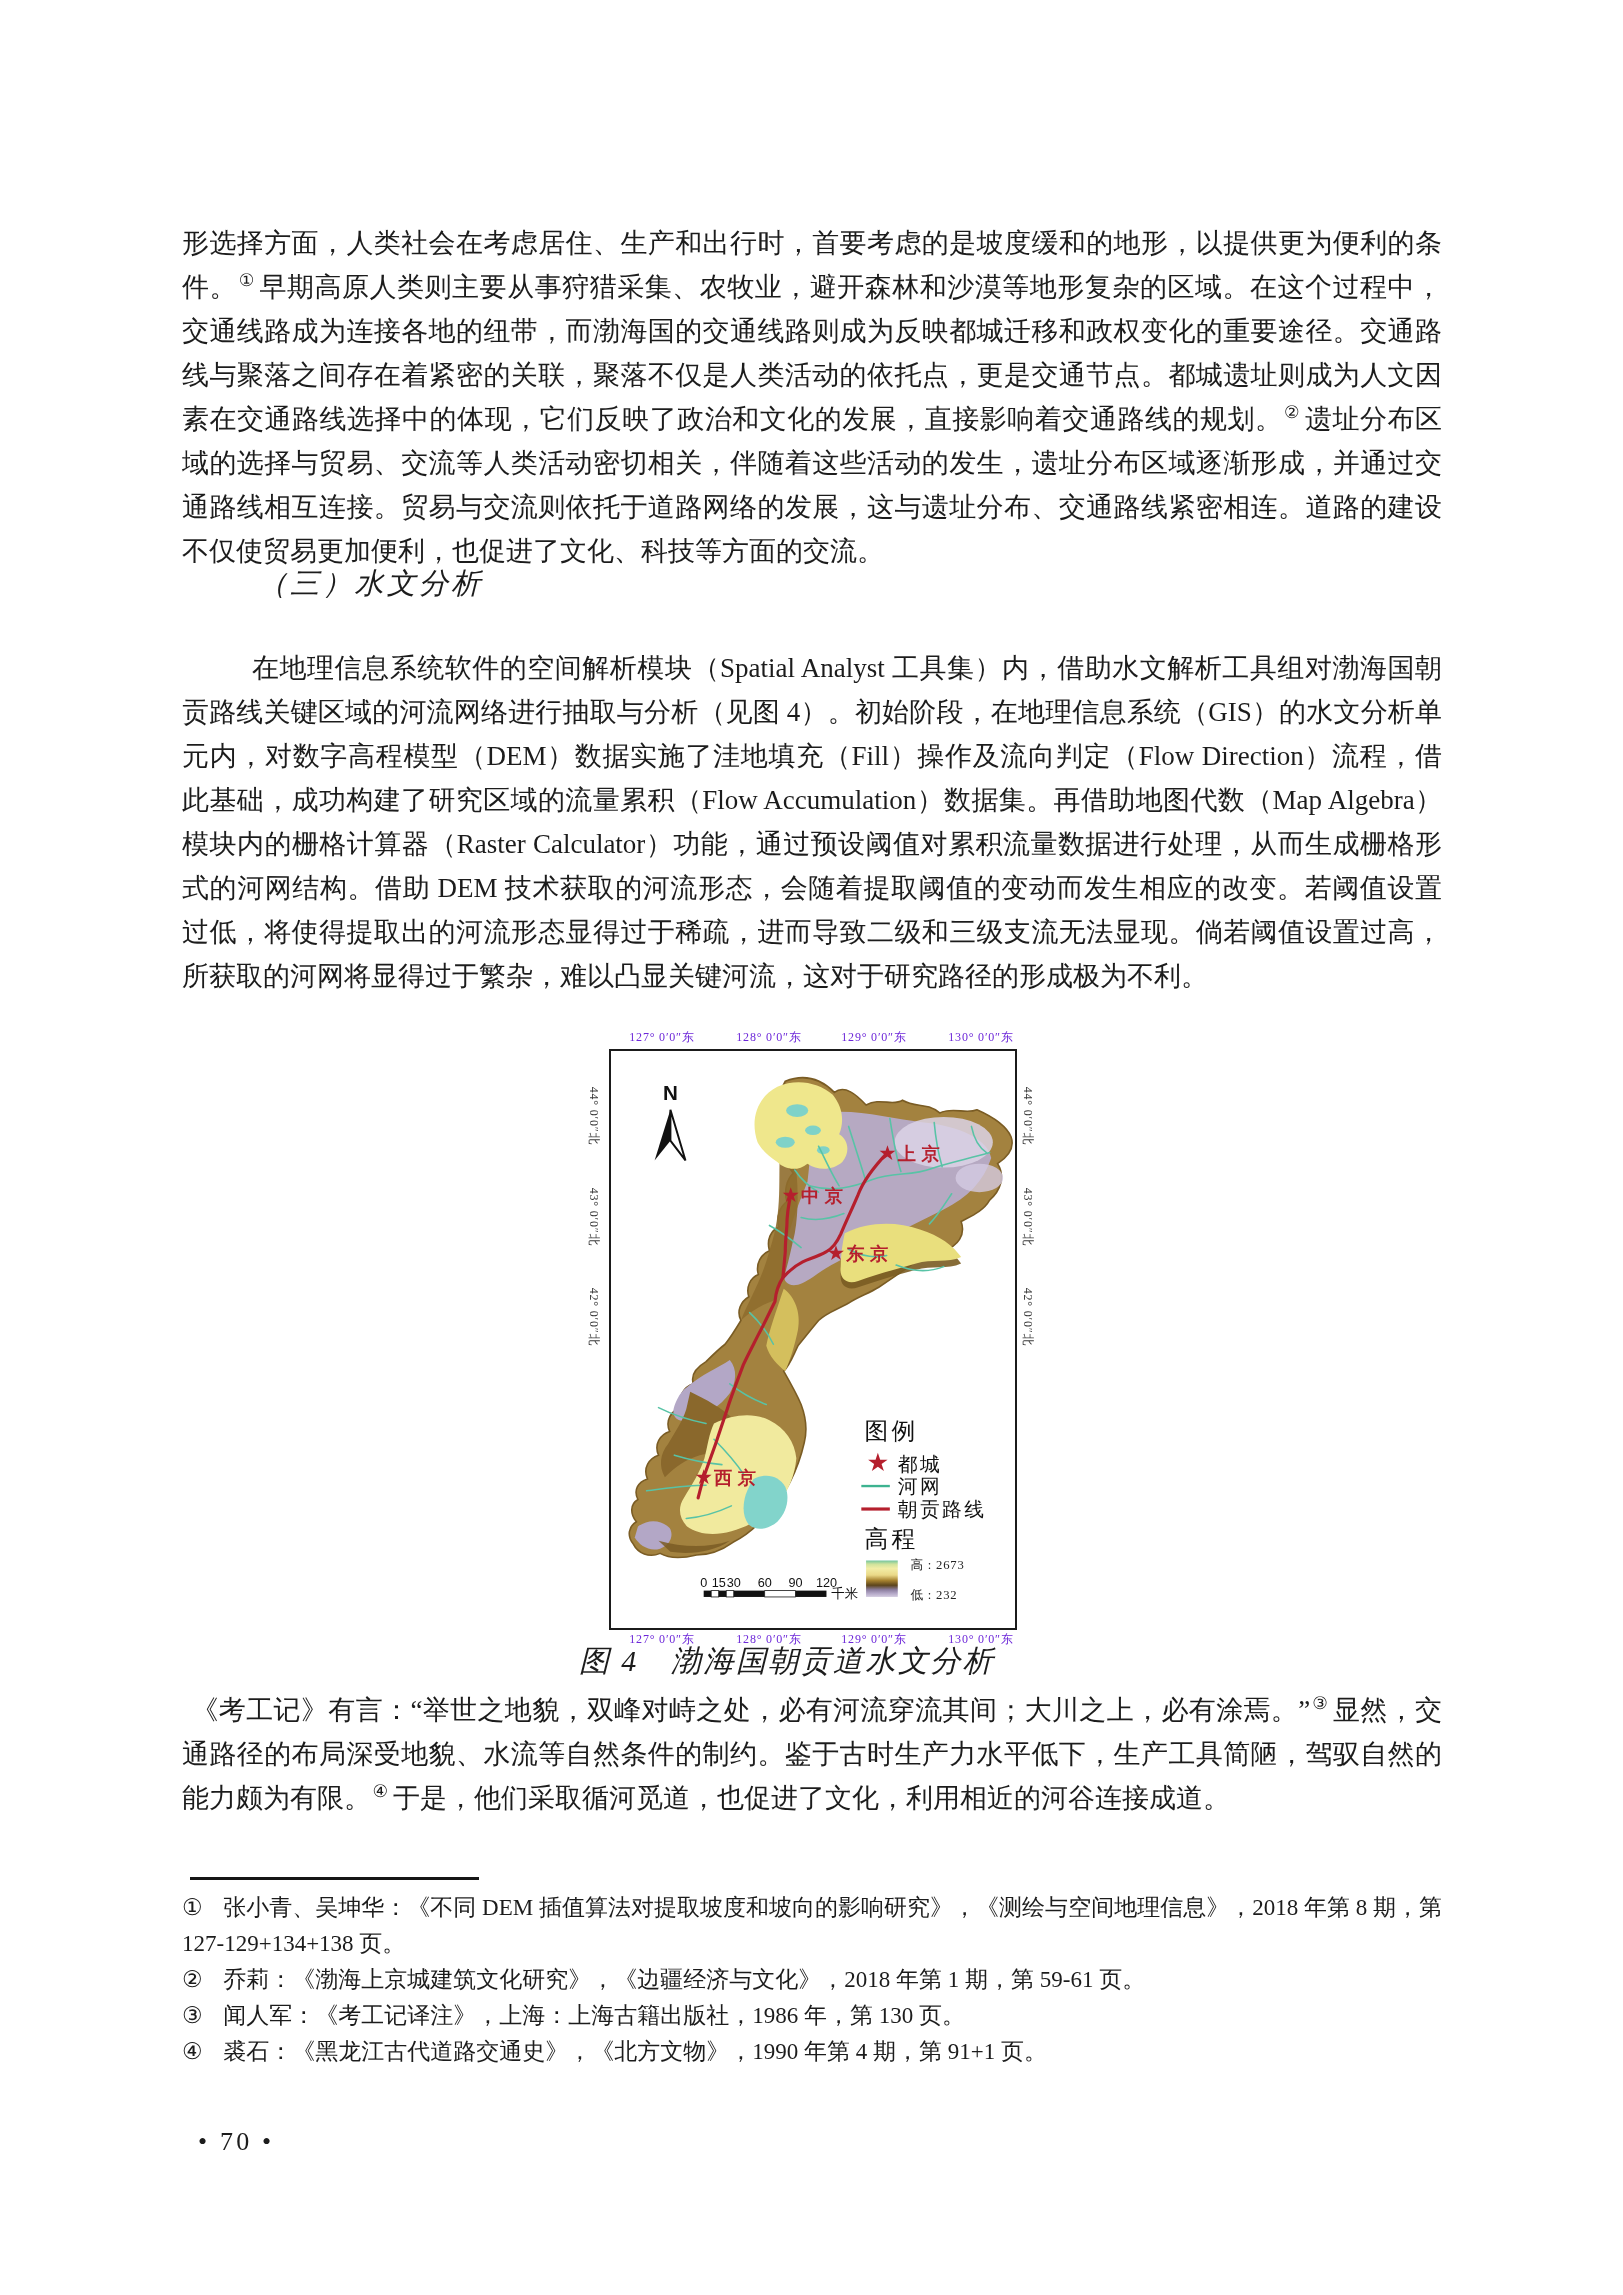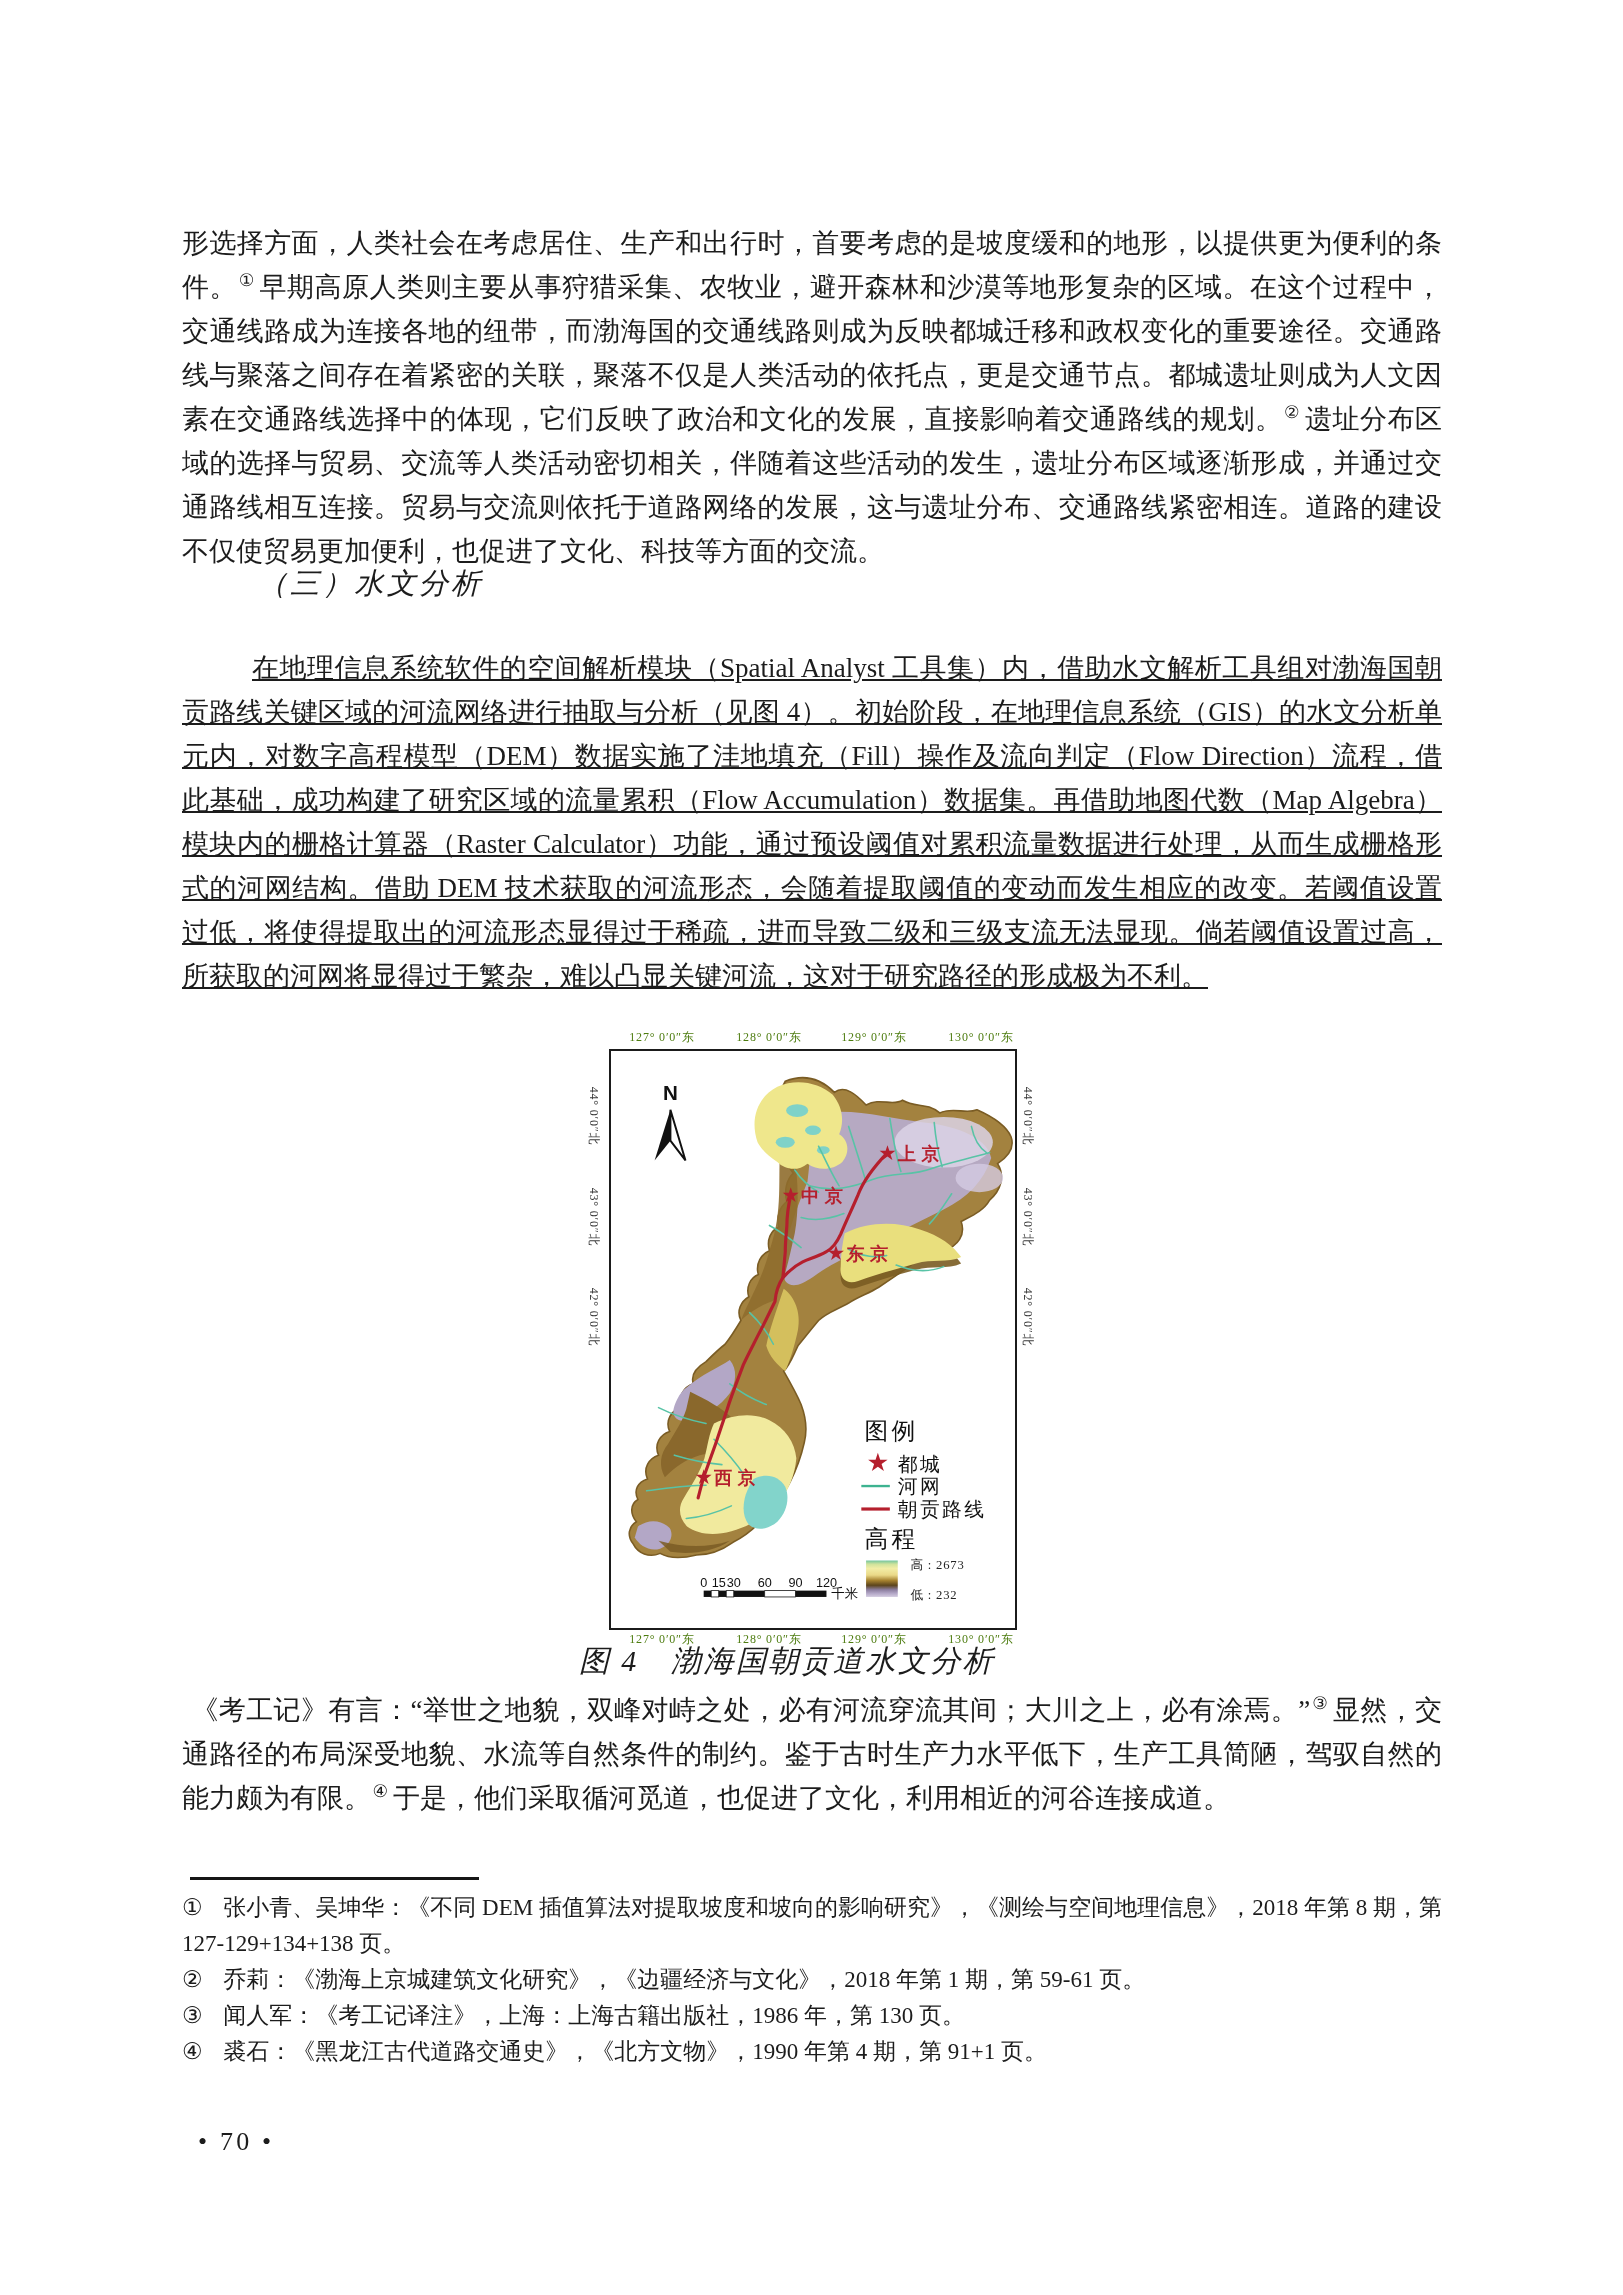--- a/index.html
+++ b/index.html
@@ -22,21 +22,21 @@
     padding-left:76px;font-size:29px;font-style:italic;line-height:35px;
     letter-spacing:3.2px;
   }
   
   .map-frame{
     position:absolute;left:609px;top:1049px;width:404px;height:577px;
     border:2.4px solid #1b1b1b;background:#ffffff;box-sizing:content-box;
   }
   .lon-label{
     position:absolute;transform:translateX(-50%);
-    font-size:12px;color:#4d7c0f;white-space:nowrap;letter-spacing:0.8px;
+    font-size:12px;color:#6d28d9;white-space:nowrap;letter-spacing:0.8px;
   }
   .lat-label{
     position:absolute;transform:translate(-50%,-50%) rotate(90deg);
     font-size:12px;color:#3a3a3a;white-space:nowrap;letter-spacing:0.8px;
   }
   .caption{
     position:absolute;left:579px;top:1641px;width:412px;text-align:center;
     font-size:30px;font-style:italic;letter-spacing:2.4px;white-space:nowrap;
   }
   
@@ -66,21 +66,21 @@
 <body>
 
 <div class="page">
 
   <div class="para" style="top:221px;">
     <span>形选择方面，人类社会在考虑居住、生产和出行时，首要考虑的是坡度缓和的地形，以提供更为便利的条件。</span><sup>①</sup><span>早期高原人类则主要从事狩猎采集、农牧业，避开森林和沙漠等地形复杂的区域。在这个过程中，交通线路成为连接各地的纽带，而渤海国的交通线路则成为反映都城迁移和政权变化的重要途径。交通路线与聚落之间存在着紧密的关联，聚落不仅是人类活动的依托点，更是交通节点。都城遗址则成为人文因素在交通路线选择中的体现，它们反映了政治和文化的发展，直接影响着交通路线的规划。</span><sup>②</sup><span>遗址分布区域的选择与贸易、交流等人类活动密切相关，伴随着这些活动的发生，遗址分布区域逐渐形成，并通过交通路线相互连接。贸易与交流则依托于道路网络的发展，这与遗址分布、交通路线紧密相连。道路的建设不仅使贸易更加便利，也促进了文化、科技等方面的交流。</span>
   </div>
 
   <div class="heading">（三）水文分析</div>
 
-  <div class="para indent-std" style="top:646px;text-decoration:underline;">
+  <div class="para indent-std" style="top:646px;">
     <span>在地理信息系统软件的空间解析模块（Spatial Analyst 工具集）内，借助水文解析工具组对渤海国朝贡路线关键区域的河流网络进行抽取与分析（见图 4）。初始阶段，在地理信息系统（GIS）的水文分析单元内，对数字高程模型（DEM）数据实施了洼地填充（Fill）操作及流向判定（Flow Direction）流程，借此基础，成功构建了研究区域的流量累积（Flow Accumulation）数据集。再借助地图代数（Map Algebra）模块内的栅格计算器（Raster Calculator）功能，通过预设阈值对累积流量数据进行处理，从而生成栅格形式的河网结构。借助 DEM 技术获取的河流形态，会随着提取阈值的变动而发生相应的改变。若阈值设置过低，将使得提取出的河流形态显得过于稀疏，进而导致二级和三级支流无法显现。倘若阈值设置过高，所获取的河网将显得过于繁杂，难以凸显关键河流，这对于研究路径的形成极为不利。</span>
   </div>
 
   <div class="lon-label" style="left:662px;top:1029px;">127° 0′0″东</div>
   <div class="lon-label" style="left:769px;top:1029px;">128° 0′0″东</div>
   <div class="lon-label" style="left:874px;top:1029px;">129° 0′0″东</div>
   <div class="lon-label" style="left:981px;top:1029px;">130° 0′0″东</div>
 
   <div class="lat-label" style="left:593px;top:1116px;">44° 0′0″北</div>
   <div class="lat-label" style="left:593px;top:1217px;">43° 0′0″北</div>

